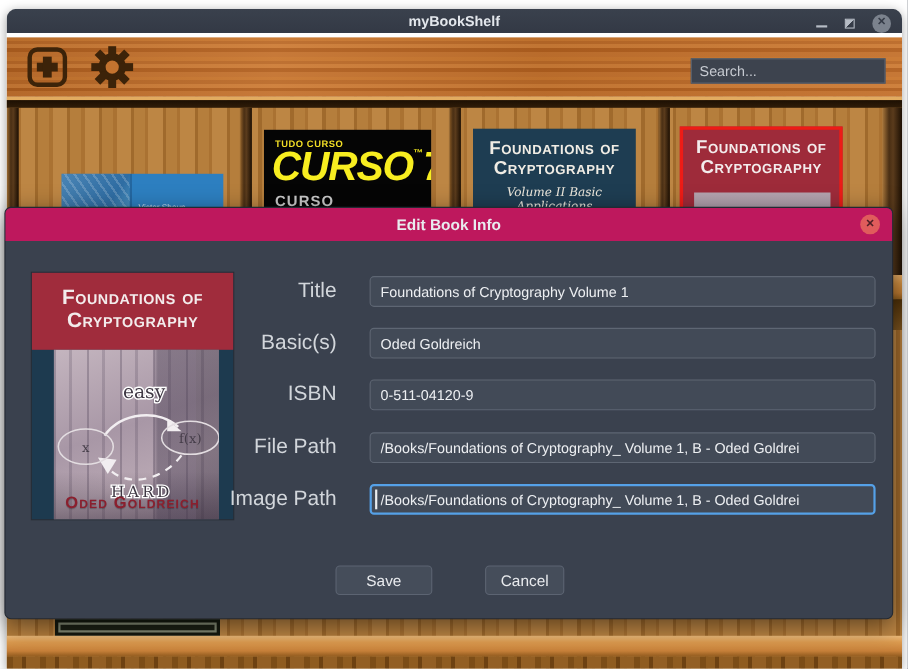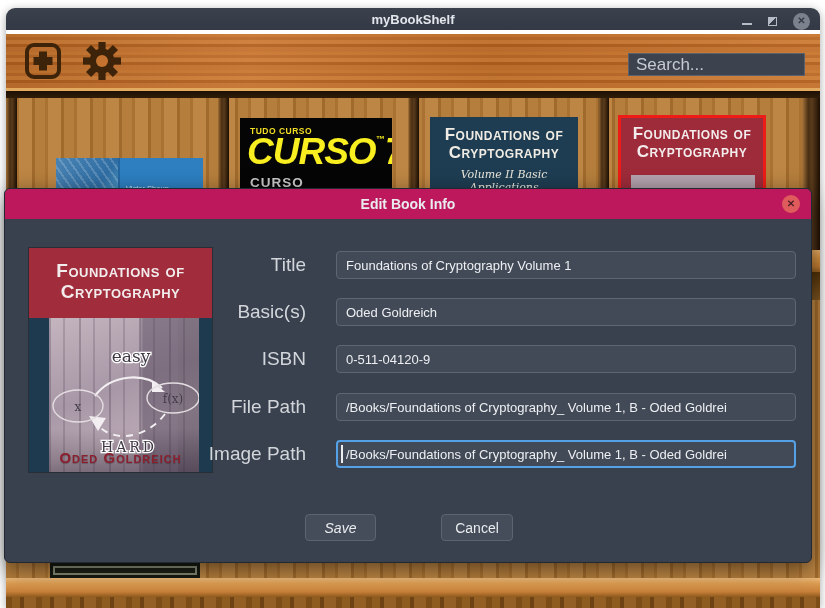--- a/index.html
+++ b/index.html
@@ -19,21 +19,21 @@
   
   .toolbar { position:absolute; left:0; top:26px; width:100%; height:54px;
     background:
       linear-gradient(to right, rgba(0,0,0,.08), rgba(255,255,255,.05) 30%, rgba(0,0,0,.06) 60%, rgba(255,255,255,.04)),
       repeating-linear-gradient(to bottom, #c9772f 0 3px, #bb6a28 3px 6px, #cd7c36 6px 10px, #b2601f 10px 13px, #c4722e 13px 18px);
   }
   .addbtn { position:absolute; left:19px; top:9px; width:36px; height:36px; border:4px solid #3c2309; border-radius:9px; }
   .addbtn .ph { position:absolute; left:50%; top:50%; transform:translate(-50%,-50%); width:19px; height:8px; background:#3c2309; }
   .addbtn .pv { position:absolute; left:50%; top:50%; transform:translate(-50%,-50%); width:8px; height:19px; background:#3c2309; }
   .gearbtn { position:absolute; left:76px; top:7px; width:40px; height:40px; }
-  .searchbox { position:absolute; right:15px; top:19px; width:177px; height:23px; background:#3d434e; border:1px solid #5a626e; color:#86efac; font-size:17px; padding:0 7px; outline:none; }
+  .searchbox { position:absolute; right:15px; top:19px; width:177px; height:23px; background:#3d434e; border:1px solid #5a626e; color:#86efac; font-size:13px; padding:0 7px; outline:none; }
   .searchbox::placeholder { color:#c6cad1; opacity:1; }
 
   
   .shelf { position:absolute; left:0; top:80px; width:100%; height:520px;
     background:repeating-linear-gradient(to right,#b57e3c 0 10px,#aa7232 10px 13px,#bd8644 13px 26px,#a06a2c 26px 29px); }
   .shelf-topedge { position:absolute; left:0; top:0; width:100%; height:3px; background:#e2ab60; }
   .shelf-topband { position:absolute; left:0; top:3px; width:100%; height:7px; background:linear-gradient(#1d1003,#2f1c08); }
   .divider { position:absolute; top:10px; height:152px; width:11px; background:linear-gradient(to right,#22130422,#4a2f14 35%,#5a3b1c 55%,#1c0f03); }
   .d0{left:0;} .d1{left:212px;} .d2{left:402px;} .d3{left:592px;} .d4{left:796px; width:18px;}
   .shelfboard { position:absolute; left:0; top:162px; width:100%; height:22px; background:linear-gradient(#e8ad66,#d39142 35%,#c07c32 75%,#94601f); }
@@ -88,21 +88,21 @@
 
   
   .frow { position:absolute; left:0; width:100%; height:28px; }
   .r0{top:62px;} .r1{top:109px;} .r2{top:156px;} .r3{top:204px;} .r4{top:251px;}
   .flabel { position:absolute; left:181px; width:120px; height:28px; line-height:28px; text-align:right; color:#d2d6db; font-size:19px; }
   .finput { position:absolute; left:331px; width:460px; height:28px; background:#424a57; border:1px solid #5e6673; border-radius:4px; color:#edeff2; font-size:13px; padding:0 9px; outline:none; font-family:"Liberation Sans",sans-serif; }
   .finput.focused { border:2px solid #55a1e8; padding:0 8px; }
   .caret { position:absolute; left:336px; top:5px; width:1.5px; height:18px; background:#eceef0; z-index:3; }
 
   .dlg-btn { position:absolute; top:325px; height:27px; background:#454d5a; border:1px solid #5c6472; border-radius:4px; color:#e9ebee; font-size:14px; font-family:"Liberation Sans",sans-serif; }
-  .btn-save { left:300px; width:71px;font-style:italic; }
+  .btn-save { left:300px; width:88px; }
   .btn-cancel { left:436px; width:72px; }
 </style>
 </head>
 <body>
 
 <div id="window">
 
   <div class="titlebar">
     <span class="wtitle">myBookShelf</span>
 

